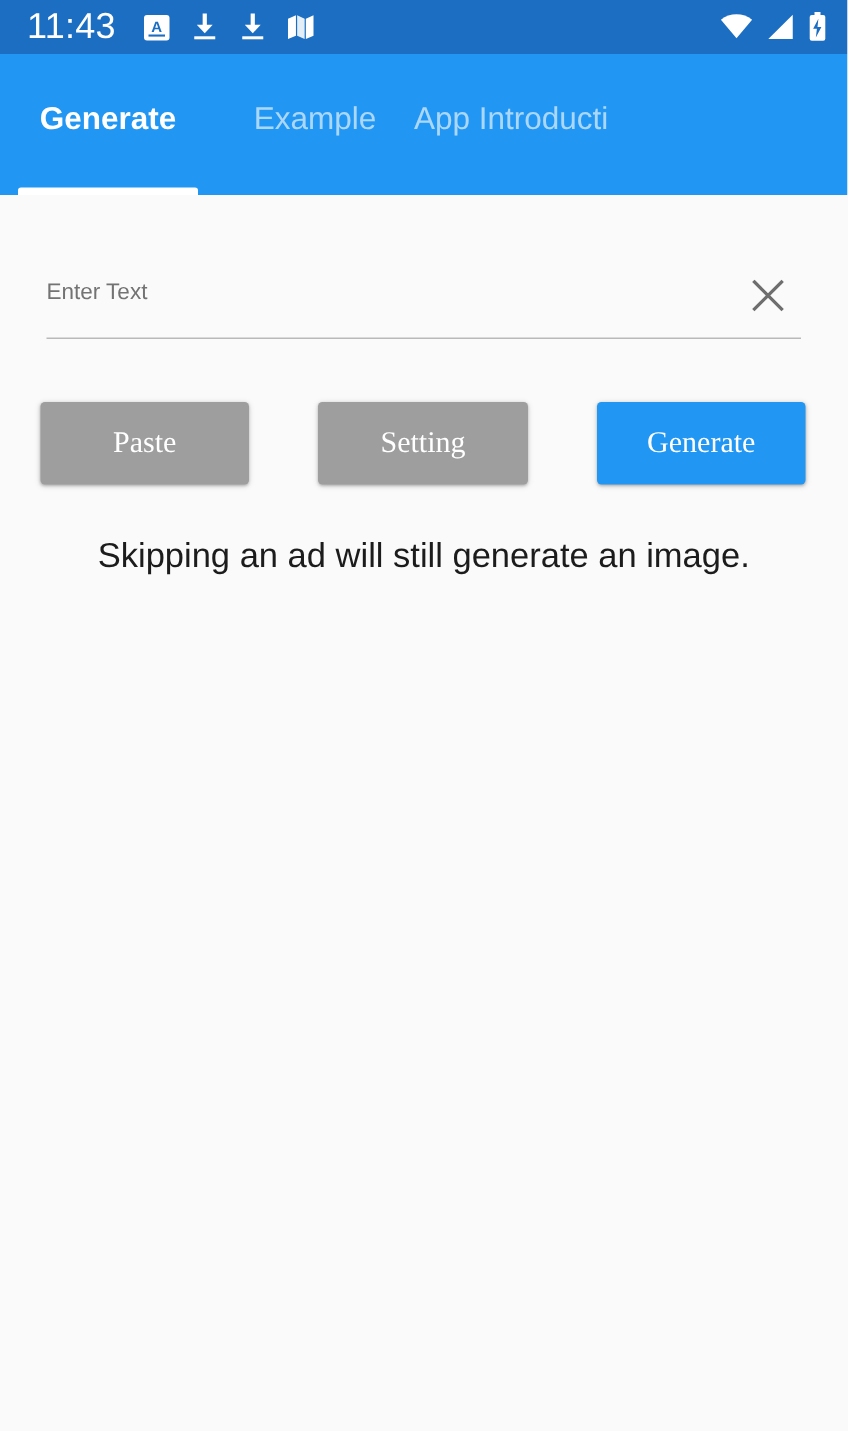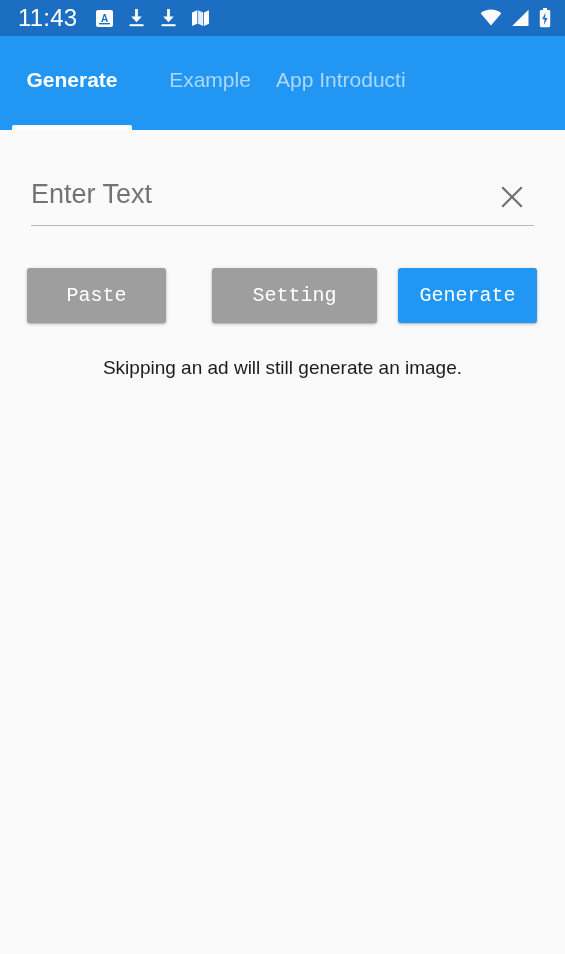--- a/index.html
+++ b/index.html
@@ -102,21 +102,21 @@
     left: 31px;
     top: 38px;
     width: 503px;
     height: 58px;
     display: flex;
     align-items: center;
     border-bottom: 1px solid #b9b9b9;
     box-sizing: border-box;
   }
   .input-placeholder {
-    font-size: 27px;
+    font-size: 15px;
     color: #737373;
     flex: 1;
     padding-bottom: 4px;
   }
   .clear-icon {
     width: 34px;
     height: 34px;
     margin-right: 5px;
     display: flex;
     align-items: center;
@@ -130,43 +130,43 @@
     top: 138px;
     width: 565px;
     height: 56px;
   }
   .btn {
     position: absolute;
     top: 0;
     height: 55px;
     border: none;
     border-radius: 3px;
-    font-family: Liberation Mono, monospace;
+    font-family: Liberation Serif, serif;
     font-size: 20px;
     color: #ffffff;
     cursor: pointer;
     box-shadow: 0 1px 2px rgba(0,0,0,0.22), 0 1px 4px rgba(0,0,0,0.14);
     padding: 0;
     display: flex;
     align-items: center;
     justify-content: center;
   }
   .btn-grey { background: #9e9e9e; }
   .btn-blue { background: #2196f3; }
   .btn-paste    { left: 27px;  width: 139px; }
-  .btn-setting  { left: 212px; width: 165px; }
+  .btn-setting  { left: 212px; width: 140px; }
   .btn-generate { left: 398px; width: 139px; }
 
   .hint-text {
     position: absolute;
     top: 227px;
     left: 0;
     width: 565px;
     text-align: center;
-    font-size: 19px;
+    font-size: 23px;
     color: #1c1c1c;
   }
 </style>
 </head>
 <body>
 
 <div class="status-bar">
   <div class="status-clock">11:43</div>
 
   <div class="status-left-icons">

